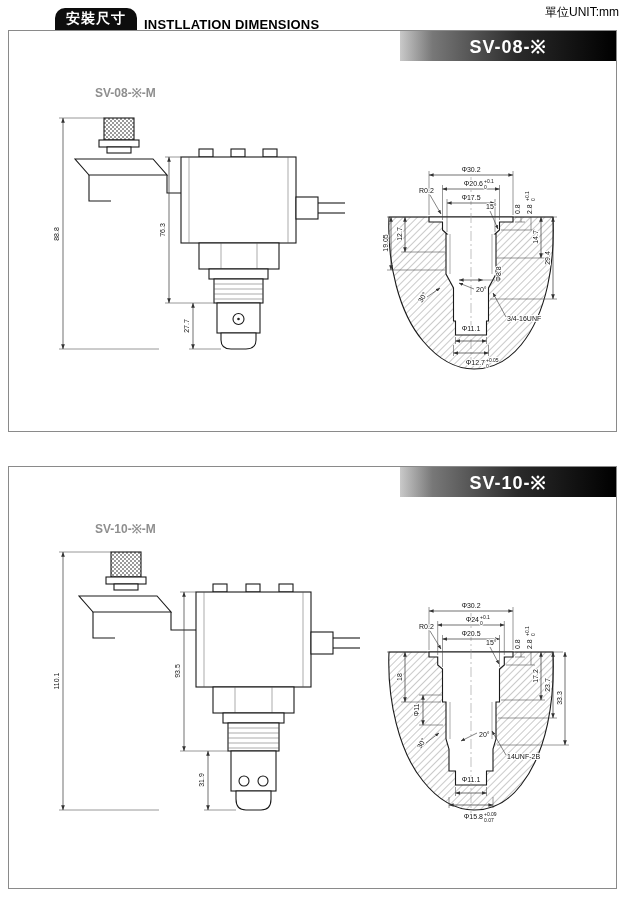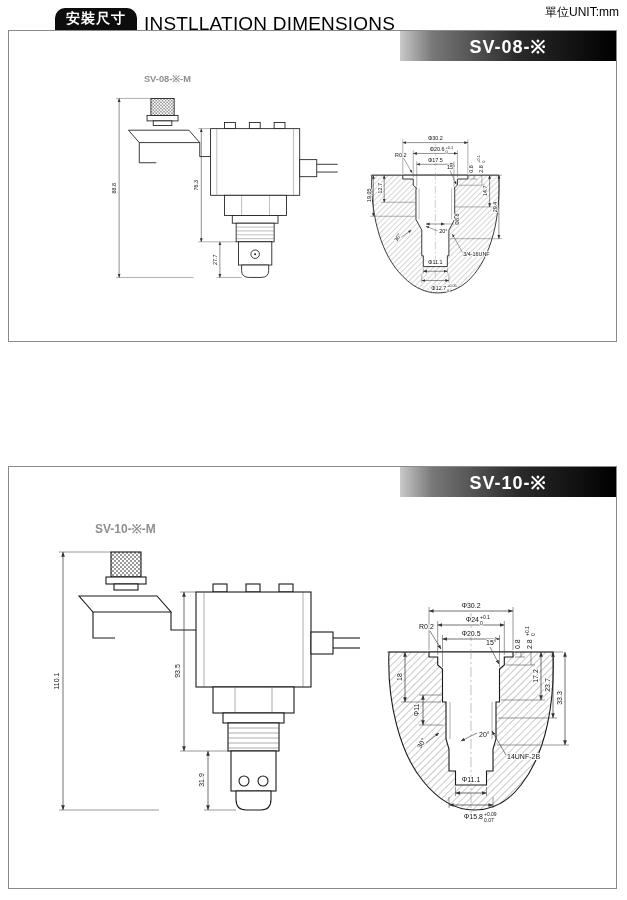--- a/index.html
+++ b/index.html
@@ -1,23 +1,23 @@
 <!DOCTYPE html>
 <html><head>
 <meta charset="utf-8">
 <style>
   html,body { margin:0; padding:0; }
   body { width:627px; height:900px; background:#fff; font-family:"Liberation Sans",sans-serif; }
   .page { position:relative; width:627px; height:900px; background:#fff; overflow:hidden; }
   .unit { position:absolute; top:4px; right:8px; font-size:12px; font-weight:normal; color:#000; }
   .header { position:absolute; top:8px; left:55px; display:flex; align-items:center; gap:7px; }
   .badge { background:#0d0d0d; color:#fff; font-weight:bold; font-size:14px; padding:2px 11px 12px; border-radius:10px; letter-spacing:1px; }
-  .title { font-weight:normal; font-size:19px; color:#000; letter-spacing:0.2px; }
+  .title { font-weight:bold; font-size:13px; color:#000; letter-spacing:0.2px; }
   .panel { position:absolute; left:8px; width:609px; border:1px solid #8a8a8a; background:#fff; box-sizing:border-box; }
-  .panel1 { top:30px; height:312px; }
+  .panel1 { top:30px; height:402px; }
   .panel2 { top:466px; height:423px; }
   .banner { position:absolute; top:0; right:0; width:216px; height:30px;
             background:linear-gradient(to right,#c9c9c9 0%,#787878 15%,#2a2a2a 55%,#000 100%);
             color:#fff; font-weight:bold; font-size:18px; display:flex; align-items:center; justify-content:center; letter-spacing:1px; }
   svg.draw { position:absolute; left:0; top:0; width:100%; height:100%; }
   svg text { font-family:"Liberation Sans",sans-serif; font-size:7px; fill:#111;
              paint-order:stroke fill; stroke:#fff; stroke-width:2px; stroke-linejoin:round; }
   svg text.tol { font-size:5px; }
   svg text.model { font-size:12px; font-weight:bold; fill:#8f8f8f; stroke-width:0; }
   svg .out  { stroke:#1a1a1a; stroke-width:1.1; fill:none; }

